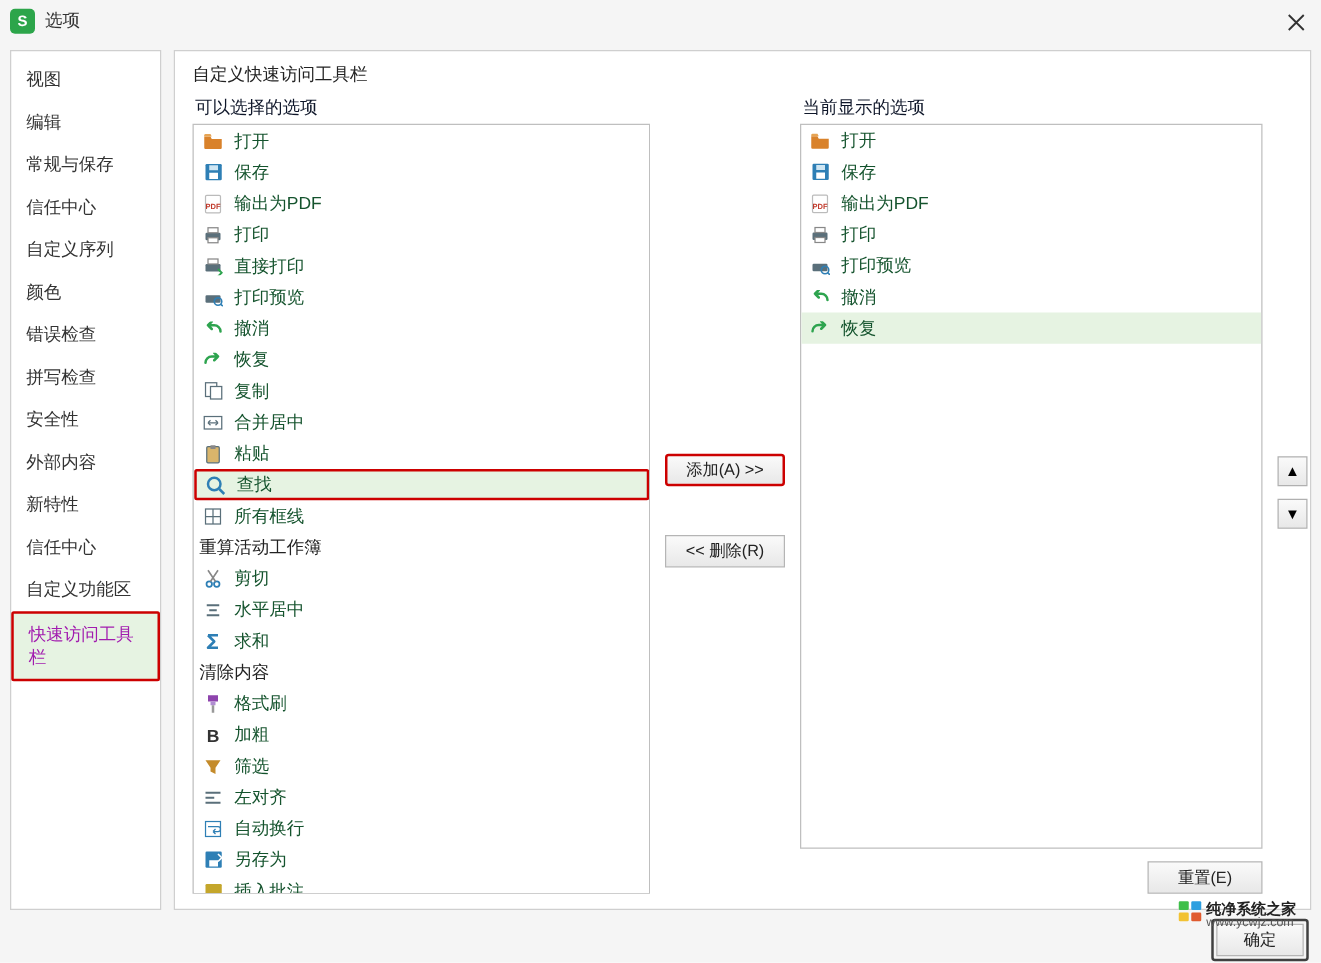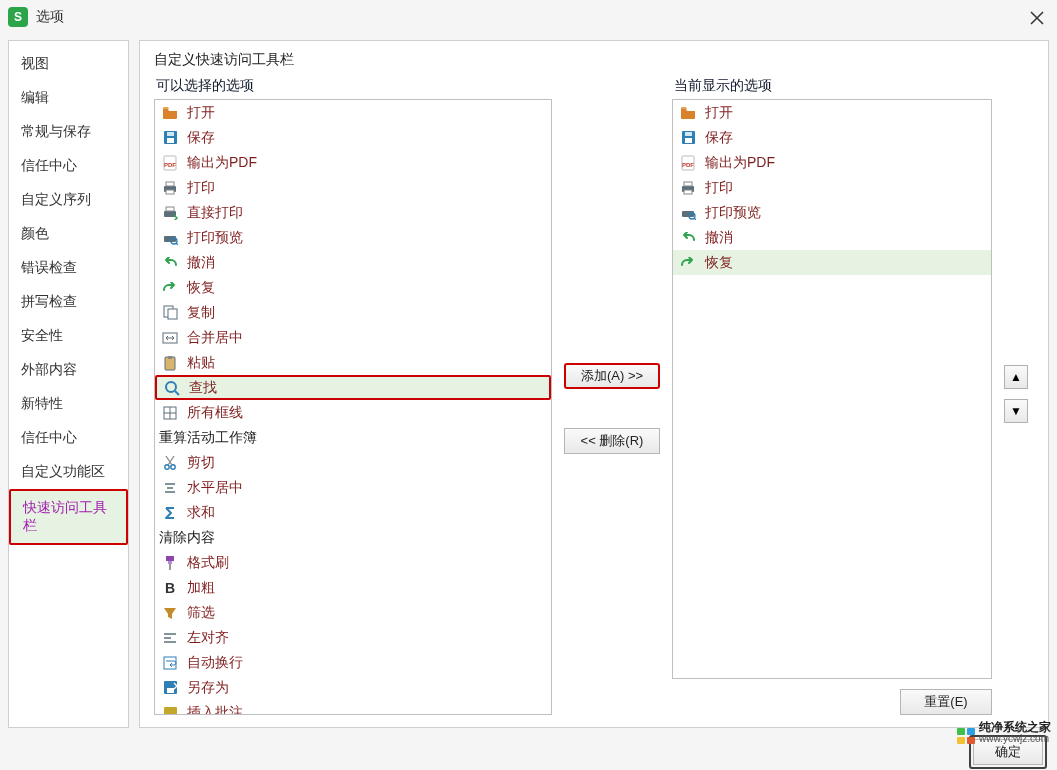--- a/index.html
+++ b/index.html
@@ -65,21 +65,21 @@
     color: #a21caf;
   }
   .side-hl {
     border: 2px solid #cc0000;
     border-radius: 2px;
   }
   .main {
     flex: 1;
     background: #fff;
     border: 1px solid #cfcfcf;
-    padding: 10px 18px 12px 14px;
+    padding: 10px 0 12px 14px;
     display: flex;
     flex-direction: column;
     min-height: 0;
     justify-content: flex-end;
   }
   .main-title {
     font-size: 14px; color: #222;
     margin-bottom: 4px;
   }
   .columns {
@@ -88,21 +88,21 @@
     gap: 10px;
     min-height: 0;
   }
   .col {
     display: flex;
     flex-direction: column;
     min-height: 0;
   }
   .avail-col { flex: 1; min-width: 0; }
   .mid-col { width: 100px; align-items: center; justify-content: center; gap: 10px; }
-  .current-col { width: 320px; }
+  .current-col { width: 370px; }
   .col-label {
     font-size: 14px; color: #0f172a;
     padding: 4px 0 4px 2px;
   }
   .listbox {
     flex: 1;
     border: 1px solid #bfbfbf;
     background: #fff;
     overflow-y: scroll;
     position: relative;
@@ -113,21 +113,21 @@
     background: #fff;
     height: 590px;
     overflow: hidden;
   }
   .row {
     display: flex; align-items: center;
     height: 25px;
     padding: 0 6px;
     cursor: pointer;
     font-size: 14px;
-    color: #7f1d1d;
+    color: #14532d;
   }
   .row.selected { background: #e6f3e2; }
   .row.hl { border: 2px solid #cc0000; border-radius: 2px; }
   .row.group { padding-left: 4px; font-weight: normal; color: #222; }
   .icn {
     width: 18px; height: 18px;
     margin-right: 8px;
     display: inline-flex; align-items: center; justify-content: center;
     flex-shrink: 0;
   }
@@ -163,22 +163,22 @@
   .footer {
     height: 36px;
     display: flex; justify-content: flex-end; align-items: center;
     padding: 0 10px;
     background: #f5f5f5;
   }
   .okcancel-group { display: flex; gap: 0; border: 2px solid #404040; border-radius: 3px; padding: 2px; }
   .okcancel-group .btn { min-width: 70px; }
   .watermark {
     position: absolute;
-    right: 6px; bottom: 26px;
-    display: flex; align-items: flex-end; gap: 4px;
+    right: 20px; bottom: 26px;
+    display: flex; align-items: flex-start; gap: 4px;
     font-size: 12px; color: #222;
     pointer-events: none;
   }
   .watermark .wmicon {
     width: 18px; height: 16px;
     display: inline-block;
     position: relative;
   }
   .watermark .wmicon span {
     position: absolute; width: 8px; height: 7px; border-radius: 1px;

